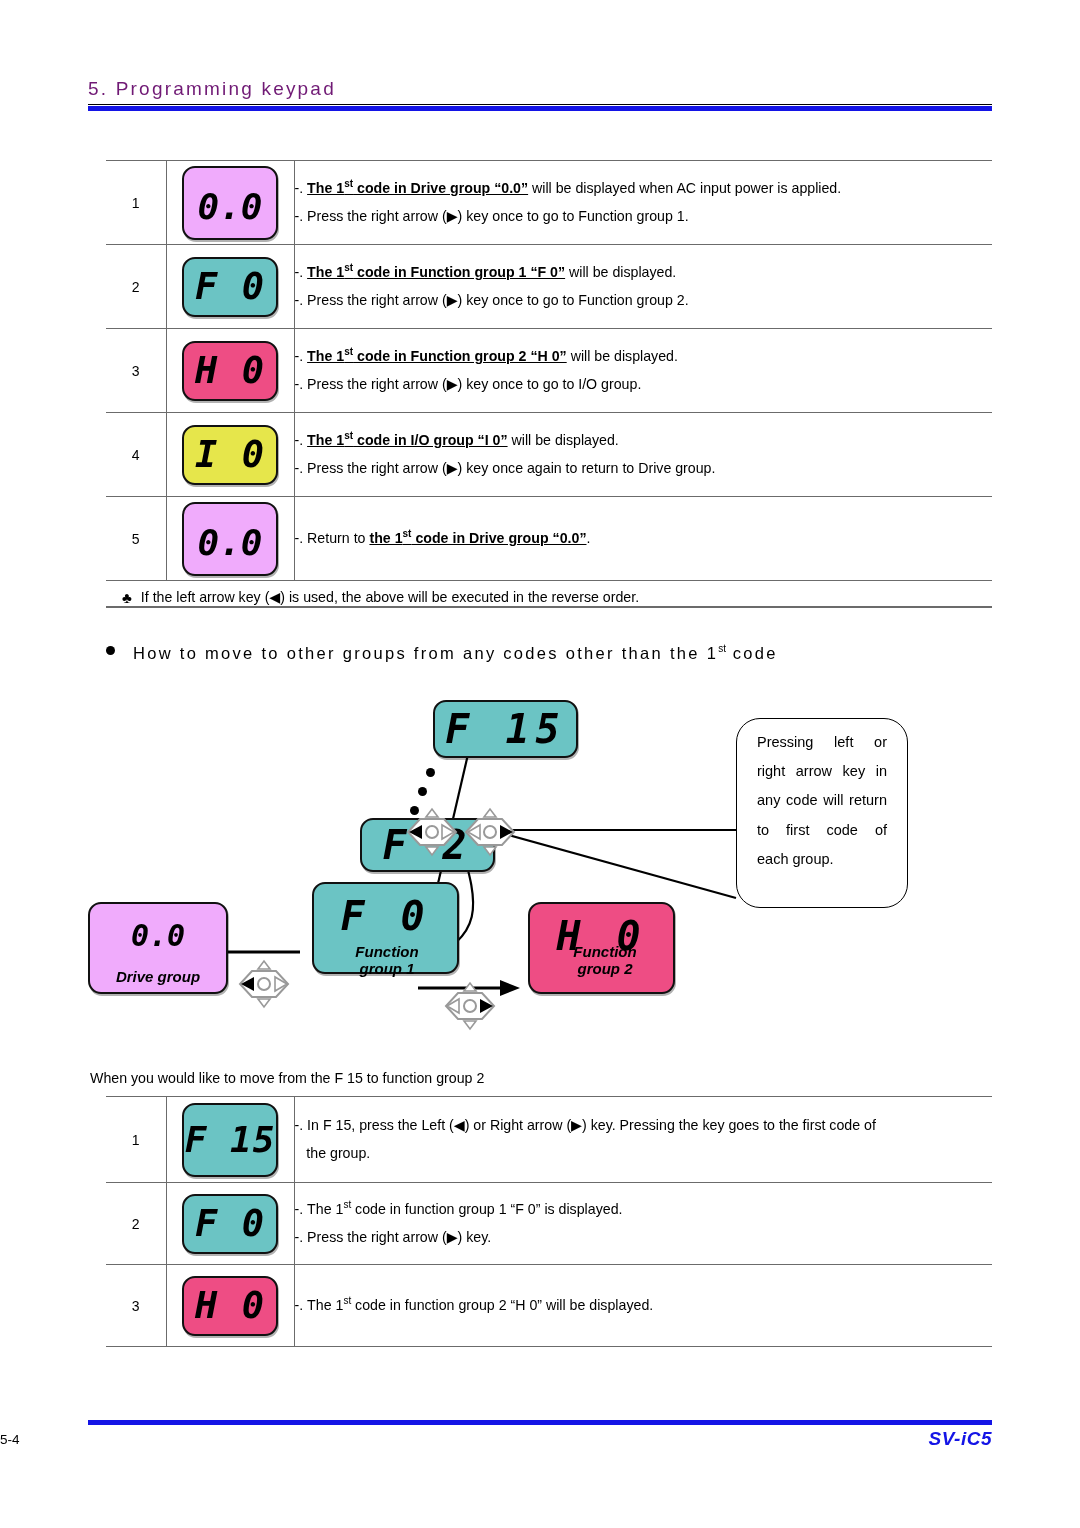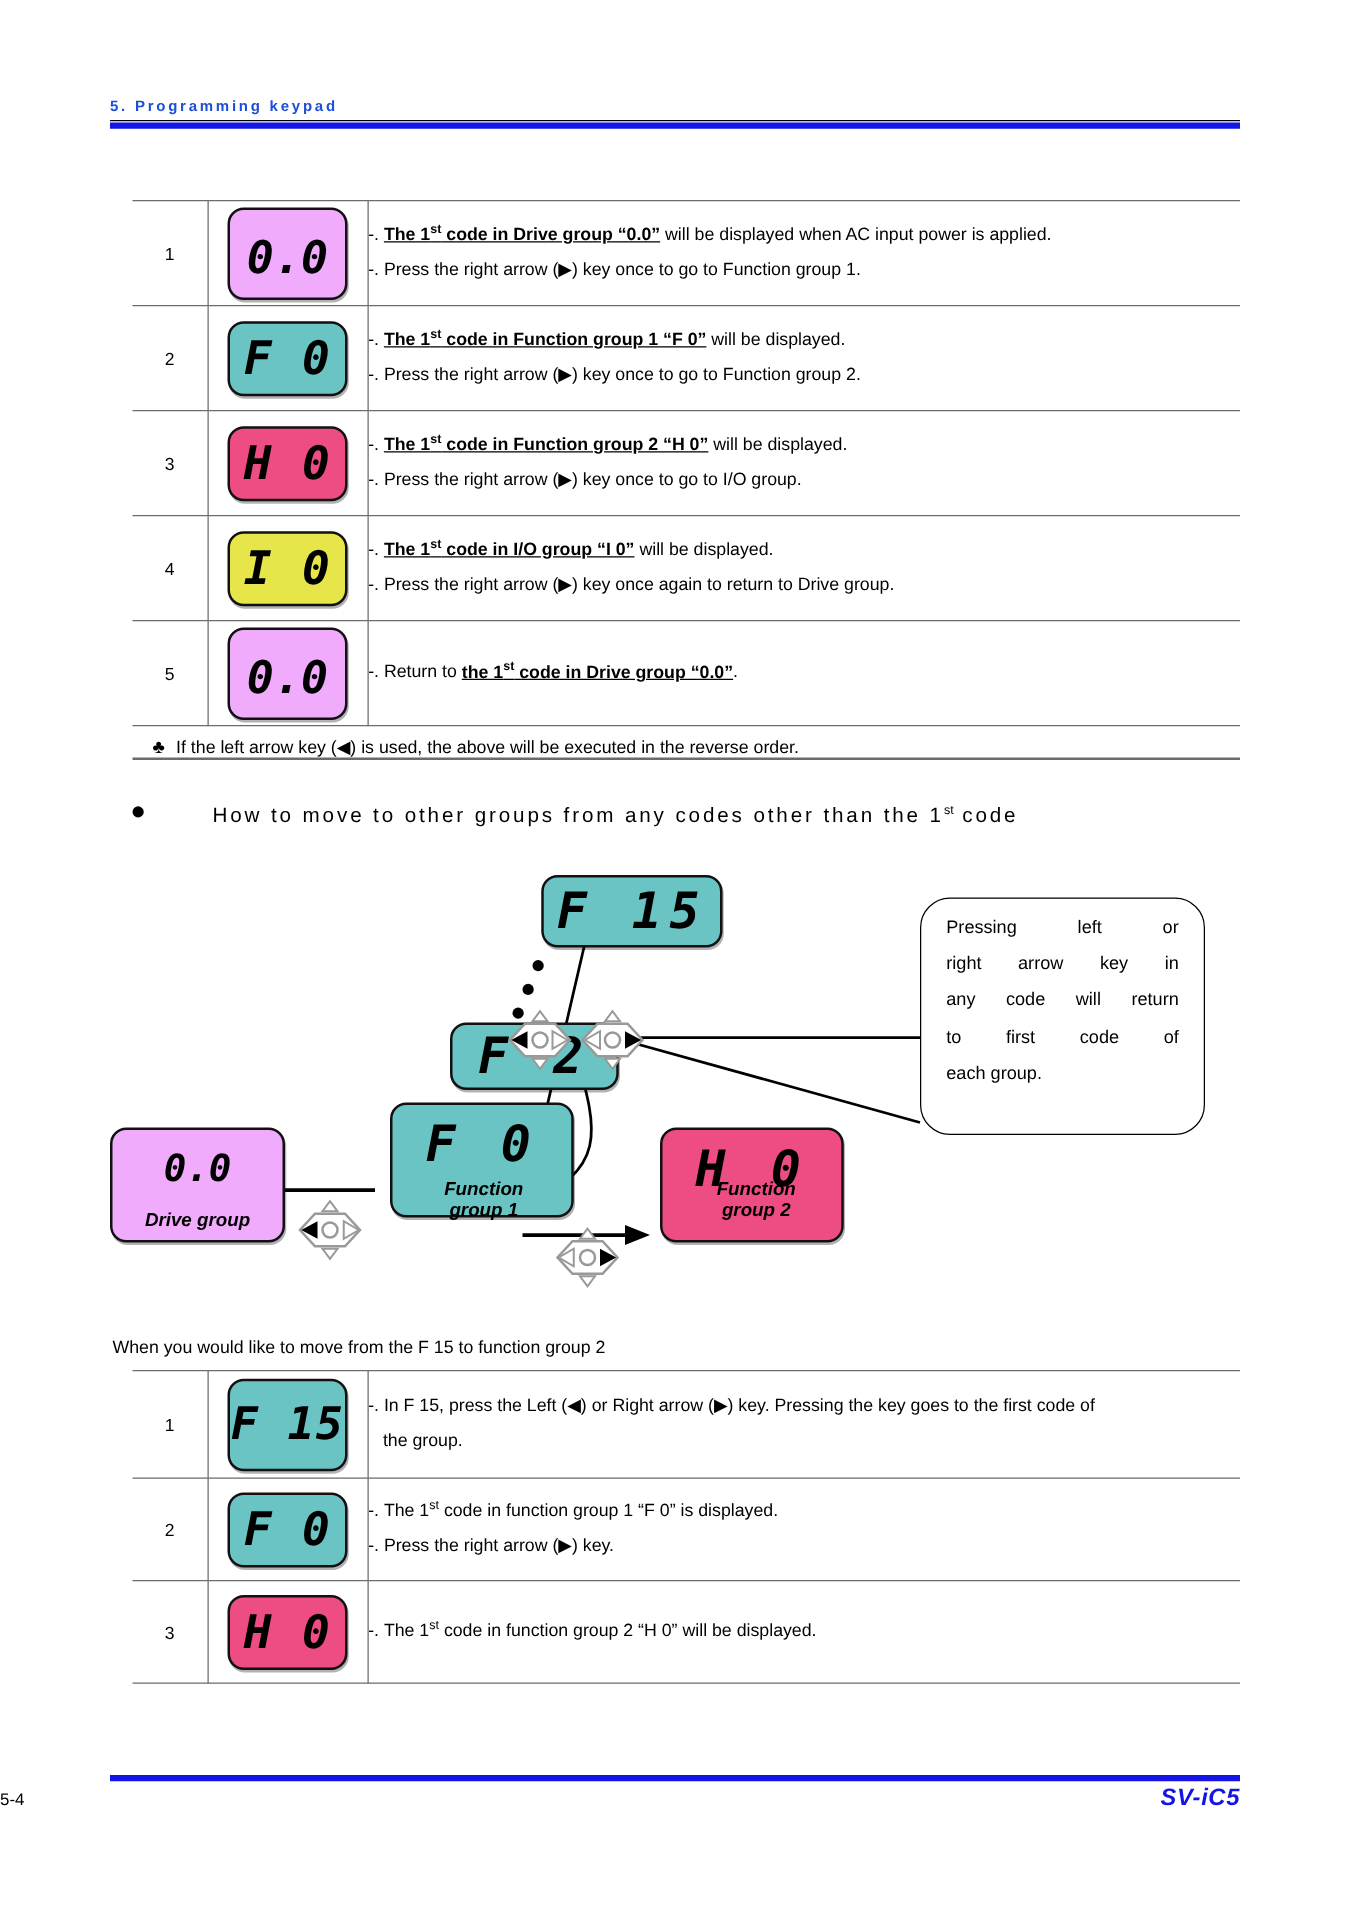--- a/index.html
+++ b/index.html
@@ -10,22 +10,22 @@
     font-family:"Liberation Sans", sans-serif;
     color:#000;
     position:relative;
     overflow:hidden;
   }
   .page { position:absolute; left:0; top:0; width:1080px; height:1528px; }
 
   
   .hdr { position:absolute; left:88px; top:78px; width:904px; }
   .hdr-title {
-    font-size:12px; letter-spacing:2.2px; font-weight:700;
-    color:#1d4ed8; padding-bottom:4px; white-space:nowrap;
+    font-size:19px; letter-spacing:2.2px; font-weight:400;
+    color:#701a75; padding-bottom:4px; white-space:nowrap;
   }
   .hdr-rule-thin { height:1px; background:#000; width:904px; }
   .hdr-rule-blue { height:5px; background:#1414e6; width:904px; margin-top:1px; }
 
   
   .sec-head { position:absolute; display:flex; align-items:baseline; }
   .sec-dot {
     width:9px; height:9px; border-radius:50%; background:#000;
     margin-right:18px; position:relative; top:-4px; flex:0 0 auto;
   }
@@ -172,21 +172,21 @@
         </tr>
       </tbody>
     </table>
 
   <div class="note" id="note1" style="left:122px; top:580px; width:870px; height:34px;">
     <span class="club">♣</span>
     <span>If the left arrow key (◀) is used, the above will be executed in the reverse order.</span>
   </div>
   <div class="note-rule" style="left:106px; top:606px; width:886px;"></div>
 
-  <div class="sec-head" style="left:106px; top:643px;gap:37px;">
+  <div class="sec-head" style="left:106px; top:643px;">
     <span class="sec-dot"></span>
     <span class="sec-text"><span>How to move to other groups from any codes other than the 1</span><span class="sup">st</span><span> code</span></span>
   </div>
 
   <div class="diagram">
 
     <svg width="904" height="355" style="position:absolute; left:0; top:0; z-index:1;">
 
       <path d="M 381,60 L 345,215" stroke="#000" stroke-width="2.2" fill="none"></path>
 
@@ -280,21 +280,21 @@
 
     <svg width="56" height="52" style="position:absolute; left:354px; top:290px; z-index:7;" viewBox="0 0 56 52">
       <polygon points="16,13 40,13 52,26 40,39 16,39 4,26" fill="#fff" stroke="#999" stroke-width="2"></polygon>
       <circle cx="28" cy="26" r="6" fill="#fff" stroke="#999" stroke-width="2"></circle>
       <polygon points="51,26 38,19 38,33" fill="#000"></polygon>
       <polygon points="5,26 17,19 17,33" fill="#fff" stroke="#999" stroke-width="1.6"></polygon>
       <polygon points="22,11 34,11 28,3" fill="#fff" stroke="#999" stroke-width="1.6"></polygon>
       <polygon points="22,41 34,41 28,49" fill="#fff" stroke="#999" stroke-width="1.6"></polygon>
     </svg>
 
-    <div class="bubble" id="bubble" style="left:648px; top:28px; width:228px; height:190px; z-index:6;">
+    <div class="bubble" id="bubble" style="left:648px; top:28px; width:172px; height:190px; z-index:6;">
         <p>Pressing left or</p>
         <p>right arrow key in</p>
         <p>any code will return</p>
         <p>to first code of</p>
         <p>each group.</p>
       </div>
 
   </div>
 
   <div class="cap" style="left:90px; top:1070px;">When you would like to move from the F 15 to function group 2</div>

